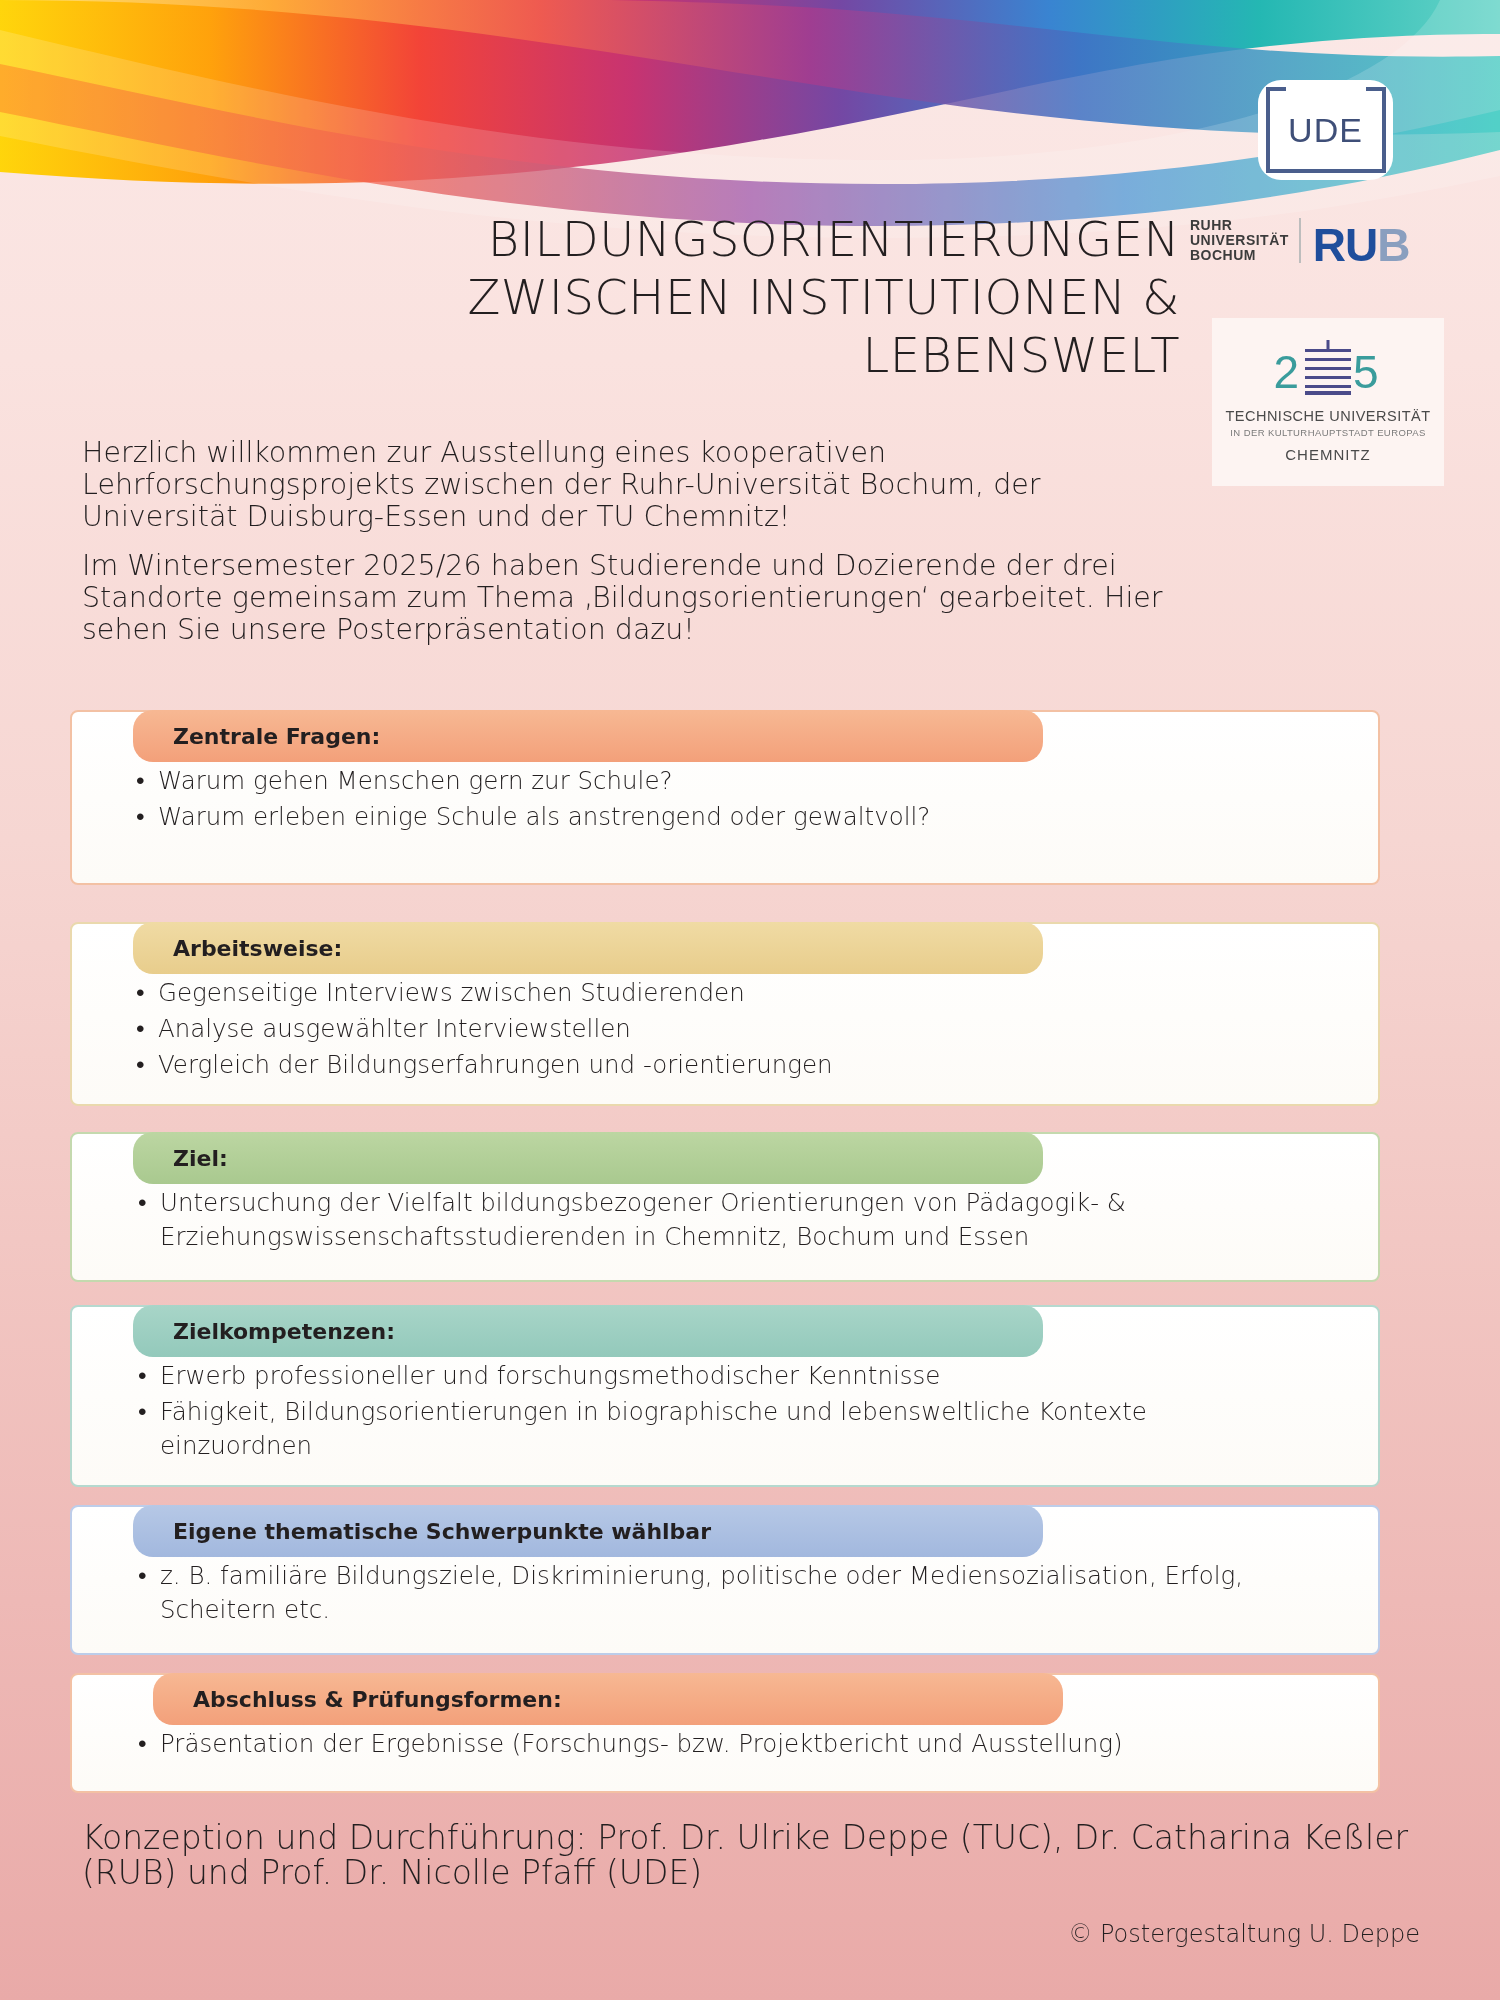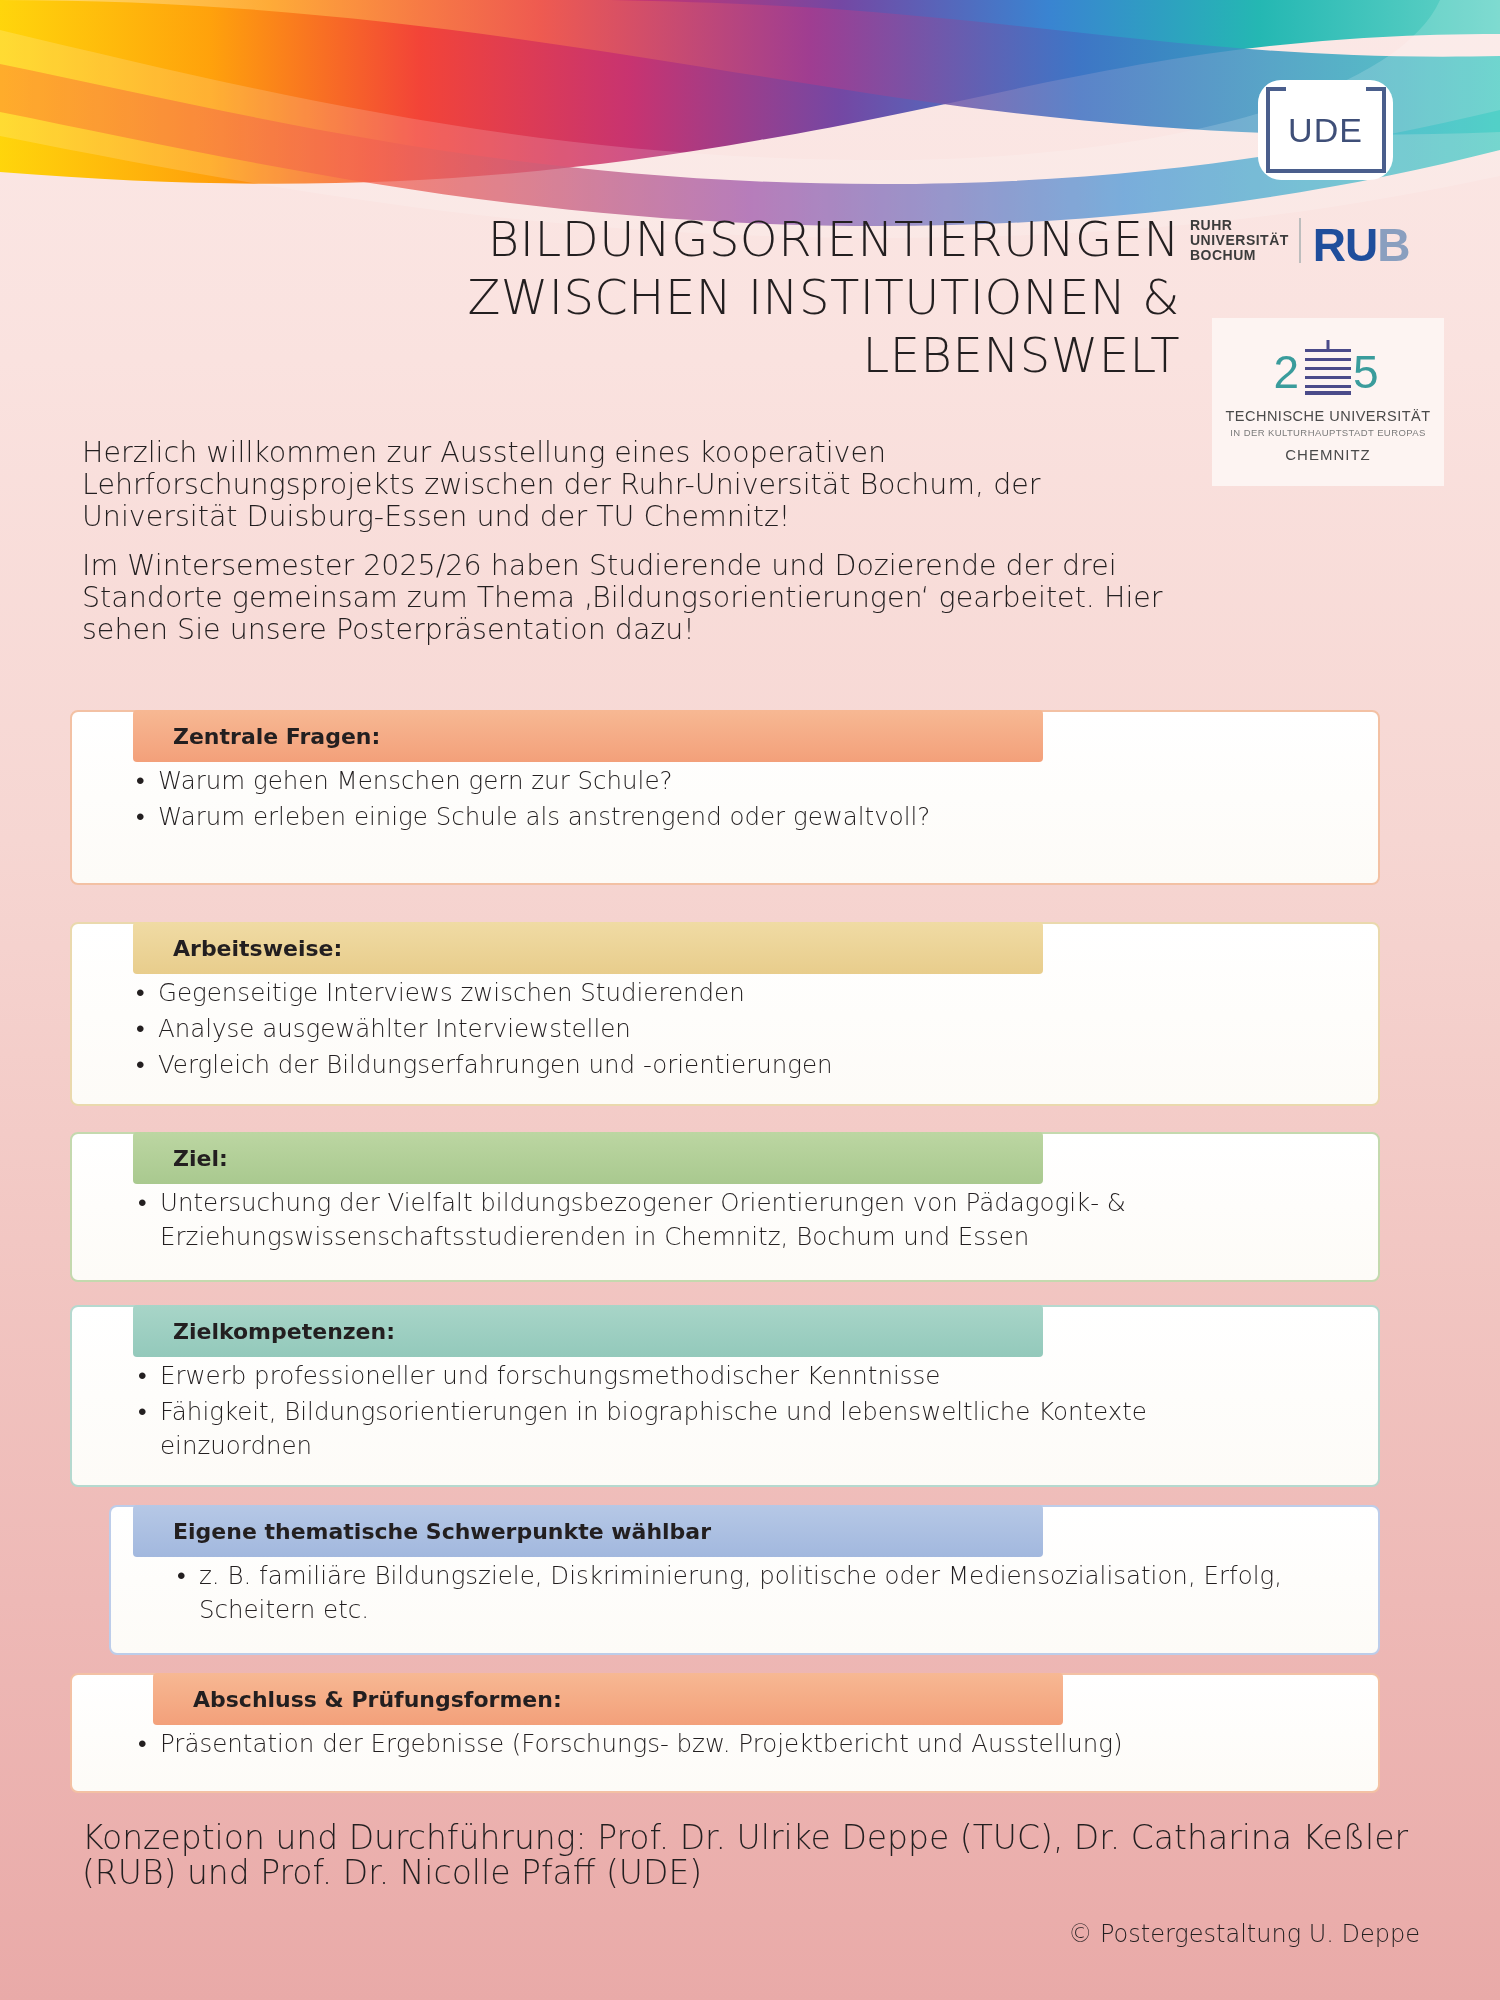--- a/index.html
+++ b/index.html
@@ -202,21 +202,21 @@
     padding: 52px 30px 20px 60px;
     box-sizing: border-box;
     min-height: 120px;
   }
   .sec-header {
     position: absolute;
     left: 63px;
     top: 0;
     width: 910px;
     height: 52px;
-    border-radius: 4px;
+    border-radius: 20px;
     display: flex;
     align-items: center;
     padding-left: 40px;
     box-sizing: border-box;
     font-size: 22px;
     font-weight: bold;
     color: #231f20;
     font-family: "DejaVu Sans", sans-serif;
     z-index: 2;
   }
@@ -393,21 +393,21 @@
     <div class="sec-body" style="min-height:170px; padding-left:62px; padding-right:120px;">
       <ul class="sec-list">
         <li>Erwerb professioneller und forschungsmethodischer Kenntnisse</li>
         <li>Fähigkeit, Bildungsorientierungen in biographische und lebensweltliche Kontexte einzuordnen</li>
       </ul>
     </div>
   </div>
 
   <div class="section theme-blue" style="top:1505px;">
     <div class="sec-header">Eigene thematische Schwerpunkte wählbar</div>
-    <div class="sec-body" style="min-height:150px; padding-left:62px; padding-right:60px;margin-left:39px;">
+    <div class="sec-body" style="min-height:150px; padding-left:62px; padding-right:60px;">
       <ul class="sec-list">
         <li>z. B. familiäre Bildungsziele, Diskriminierung, politische oder Mediensozialisation, Erfolg, Scheitern etc.</li>
       </ul>
     </div>
   </div>
 
   <div class="section theme-orange2" style="top:1673px;">
     <div class="sec-header">Abschluss &amp; Prüfungsformen:</div>
     <div class="sec-body" style="min-height:120px; padding-left:62px;">
       <ul class="sec-list">

